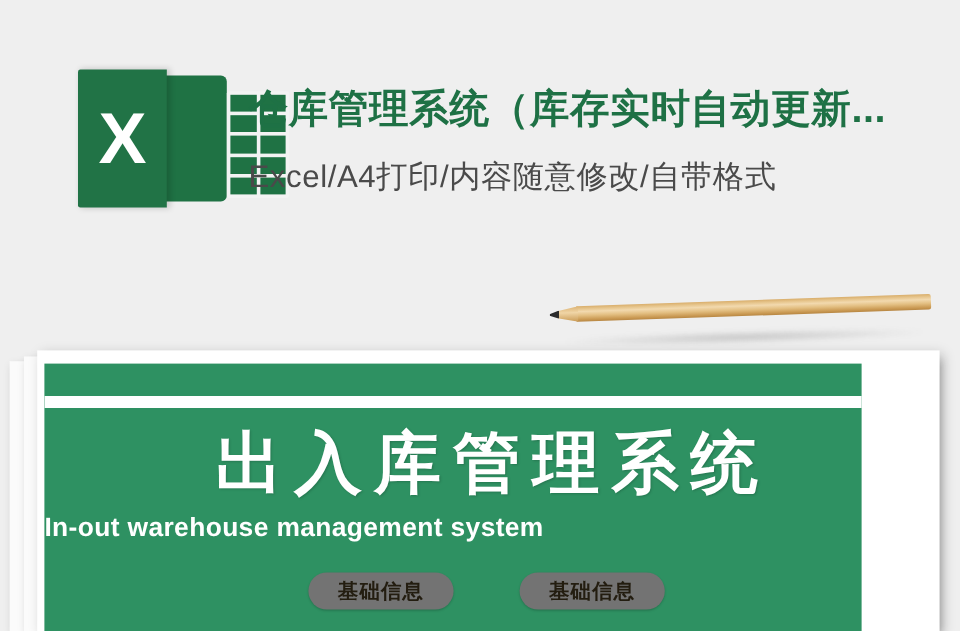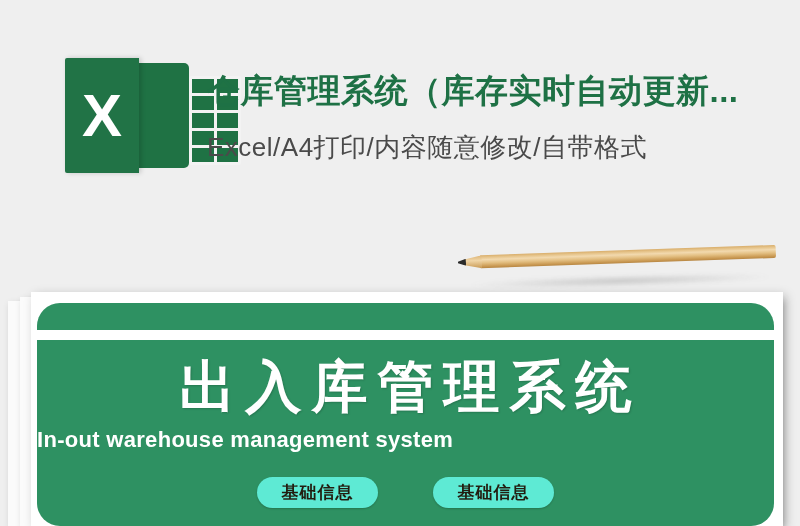--- a/index.html
+++ b/index.html
@@ -157,24 +157,23 @@
     left: 31px; top: 292px;
     width: 752px; height: 234px;
     background: #ffffff;
     box-shadow: 3px 3px 10px rgba(0,0,0,0.22);
   }
 
   
   #green-panel {
     position: absolute;
     left: 37px; top: 303px;
-    width: 737px; height: 223px;
+    width: 681px; height: 223px;
     background: #2e9162;
     overflow: hidden;
-    border-radius: 23px;
   }
   #white-stripe {
     position: absolute;
     left: 0; top: 27px;
     width: 737px; height: 10px;
     background: #ffffff;
   }
 
   
   #panel-title-cn {
@@ -208,21 +207,21 @@
     position: absolute;
     left: 0; top: 174px;
     width: 737px;
     display: flex;
     justify-content: center;
     gap: 55px;
   }
   .nav-button {
     width: 121px;
     height: 31px;
-    background: #5eead4;
+    background: #737373;
     border-radius: 16px;
     color: #231d10;
     font-size: 17px;
     font-weight: bold;
     display: flex;
     align-items: center;
     justify-content: center;
     letter-spacing: 1px;
     box-shadow: 0 1px 2px rgba(0,0,0,0.20);
     cursor: pointer;

